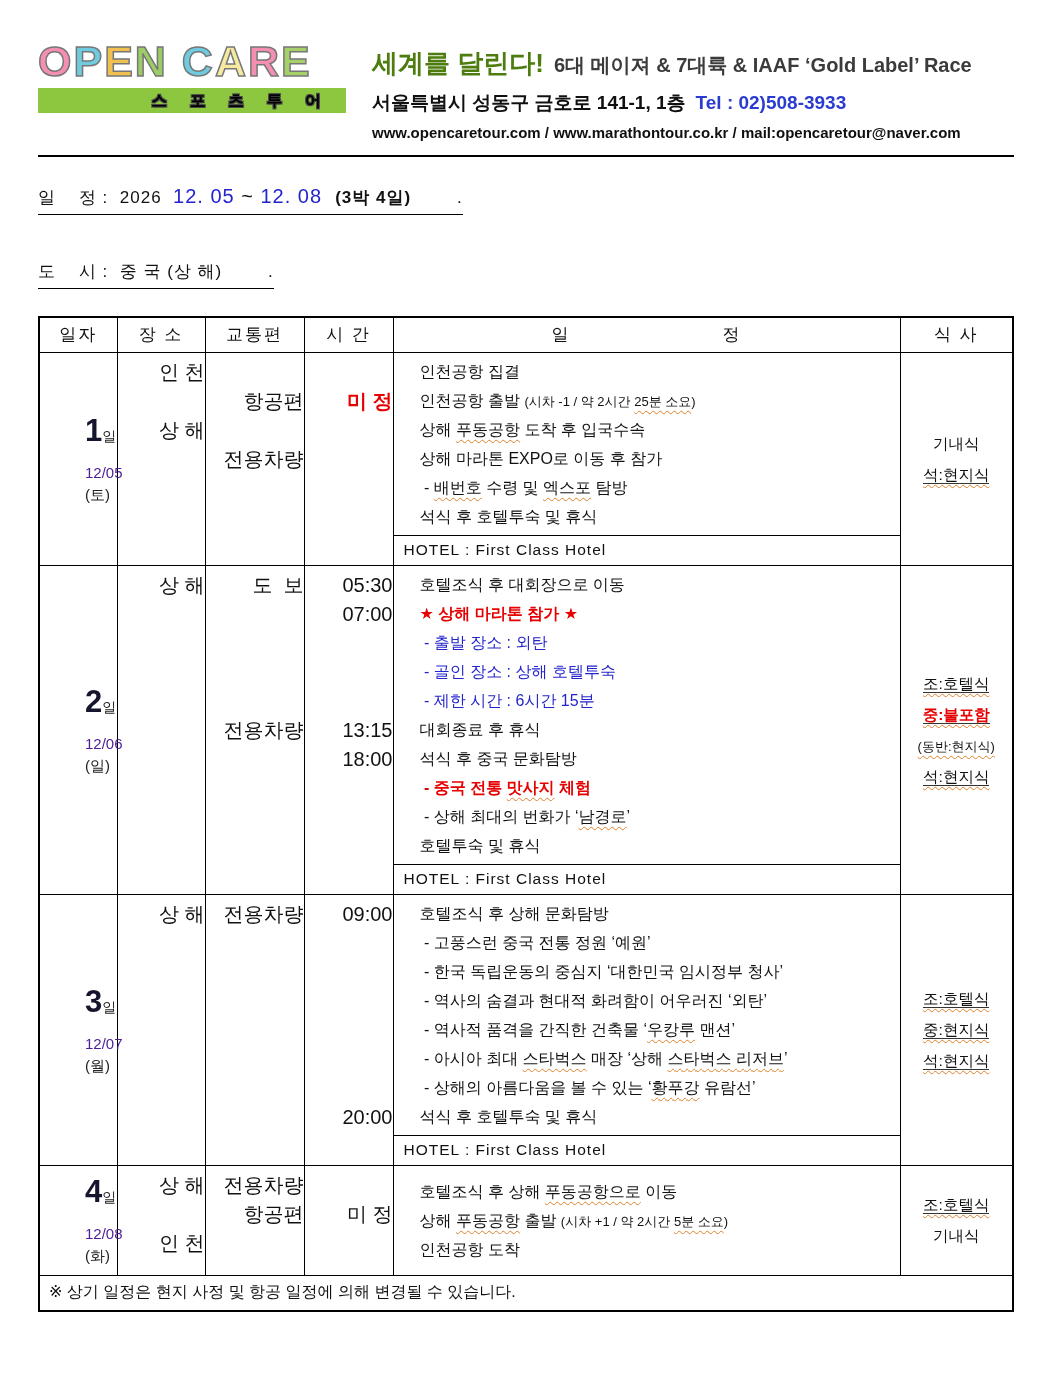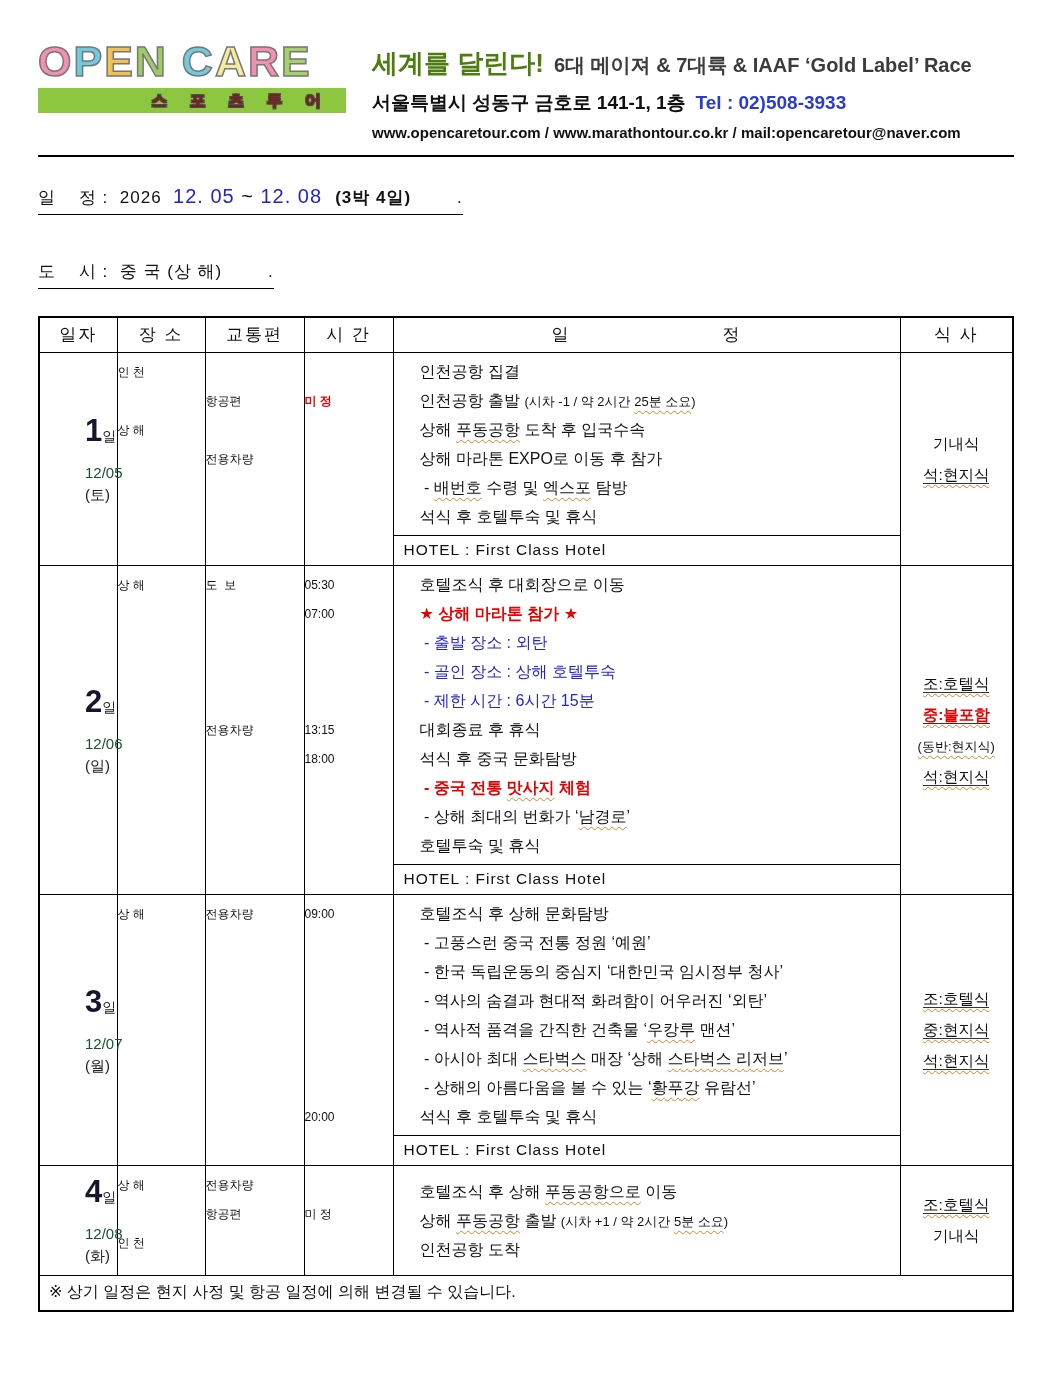--- a/index.html
+++ b/index.html
@@ -11,21 +11,21 @@
   }
   .page { width:976px; margin:0 auto; padding-top:40px; }
 
   
   .letterhead { display:flex; align-items:flex-start; }
   .logo-block { width:308px; flex:0 0 auto; }
   .logo-word { font-size:43px; font-weight:800; letter-spacing:2px; line-height:1;
                -webkit-text-stroke:1.5px #777; white-space:pre; }
   .logo-bar { margin-top:5px; height:25px; background:#8dc63f; line-height:25px;
               text-align:right; padding-right:16px; }
-  .logo-bar span { font-size:16px; font-weight:bold; color:#7f1d1d; letter-spacing:9px;
+  .logo-bar span { font-size:16px; font-weight:bold; color:#000000; letter-spacing:9px;
                    text-shadow:1px 1px 0 #4a4a4a,-1px 1px 0 #4a4a4a,1px -1px 0 #4a4a4a,-1px -1px 0 #4a4a4a; }
   .head-info { flex:1; padding-left:26px; padding-top:6px; white-space:nowrap; }
   .hi-line1 { font-size:20px; font-weight:bold; color:#3b3b3b; margin-bottom:9px; }
   .hi-line1 .slogan { color:#4d7c0f; font-size:26px; margin-right:10px; }
   .hi-line2 { font-size:19px; font-weight:bold; color:#101010; margin-bottom:8px; }
   .hi-line2 .tel { color:#2a3bd0; margin-left:10px; }
   .hi-line3 { font-size:15px; font-weight:bold; color:#101010; }
 
   .rule { border-top:2.5px solid #000; margin-top:14px; }
 
@@ -54,25 +54,25 @@
   table.itin { border-collapse:collapse; width:974px; margin-top:6px;
                border:2px solid #000; table-layout:fixed; }
   table.itin th, table.itin td { border:1px solid #000; }
   thead th { height:35px; font-size:17px; font-weight:500; letter-spacing:2px;
              text-align:center; white-space:pre; }
   td { vertical-align:top; }
 
   .c-date { text-align:left; vertical-align:middle;padding-left:45px; }
   .dnum { font-size:31px; font-weight:bold; color:#15152e; }
   .dnum .dsuf { font-size:14px; font-weight:normal; color:#222; }
-  .ddate { font-size:15px; margin-top:15px; color:#14532d; }
+  .ddate { font-size:15px; margin-top:15px; color:#4c1d95; }
   .dwk { font-size:15px; margin-top:5px; color:#222; }
 
   .c-lines { padding-top:5px; }
-  .c-lines .ln { height:29px; line-height:29px; text-align:left; font-size:12px; white-space:pre; }
+  .c-lines .ln { height:29px; line-height:29px; text-align:right; font-size:20px; white-space:pre; }
 
   .c-itin { padding:4px 8px 4px 26px; }
   .c-itin.padbig { padding-top:11px; padding-bottom:11px; }
   .c-itin .line { height:29px; line-height:29px; font-size:16px; white-space:pre; overflow:visible; }
 
   .c-meal { vertical-align:middle; text-align:center; }
   .c-meal .mline { line-height:31px; font-size:15.5px; white-space:pre; }
   .c-meal .seg { line-height:normal; }
 
   .c-hotel { height:30px; font-size:15.5px; letter-spacing:1px; padding-left:10px;

